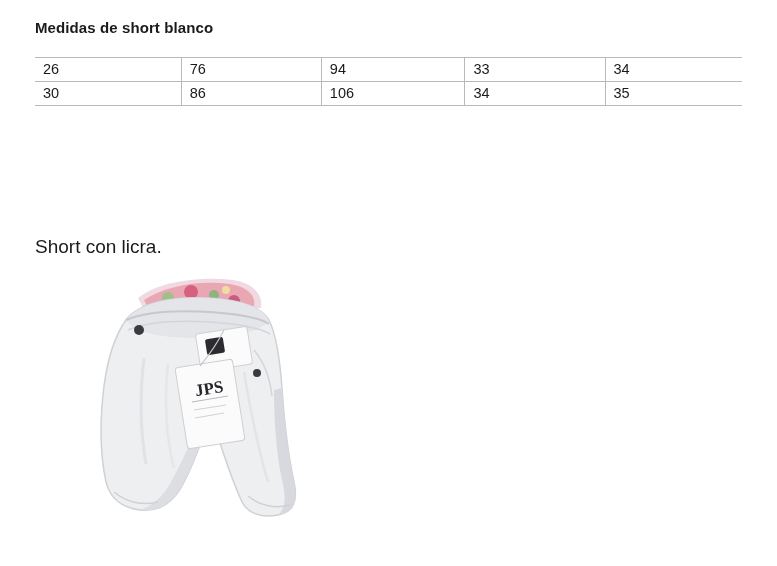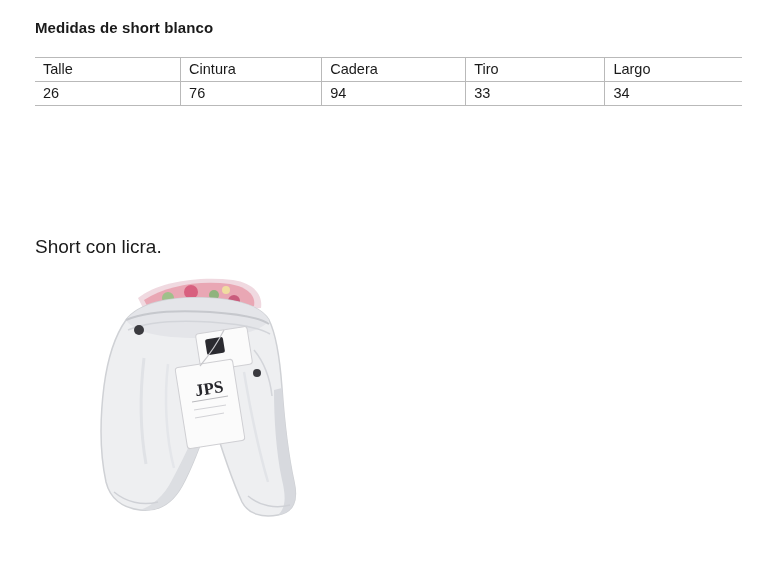--- a/index.html
+++ b/index.html
@@ -74,32 +74,32 @@
 </head>
 <body>
 
 <div class="page">
 
   <div class="title">Medidas de short blanco</div>
 
   <table class="size-table">
     <tbody>
       <tr>
-        <td>Talle</td>
-        <td>Cintura</td>
-        <td>Cadera</td>
-        <td>Tiro</td>
-        <td>Largo</td>
-      </tr>
-      <tr>
         <td>26</td>
         <td>76</td>
         <td>94</td>
         <td>33</td>
         <td>34</td>
+      </tr>
+      <tr>
+        <td>30</td>
+        <td>86</td>
+        <td>106</td>
+        <td>34</td>
+        <td>35</td>
       </tr>
     </tbody>
   </table>
 
   <div class="note2">Short con licra.</div>
 
   <div class="photo">
     <svg width="500" height="290" viewBox="0 0 500 290" xmlns="http://www.w3.org/2000/svg">
 
       <g>

